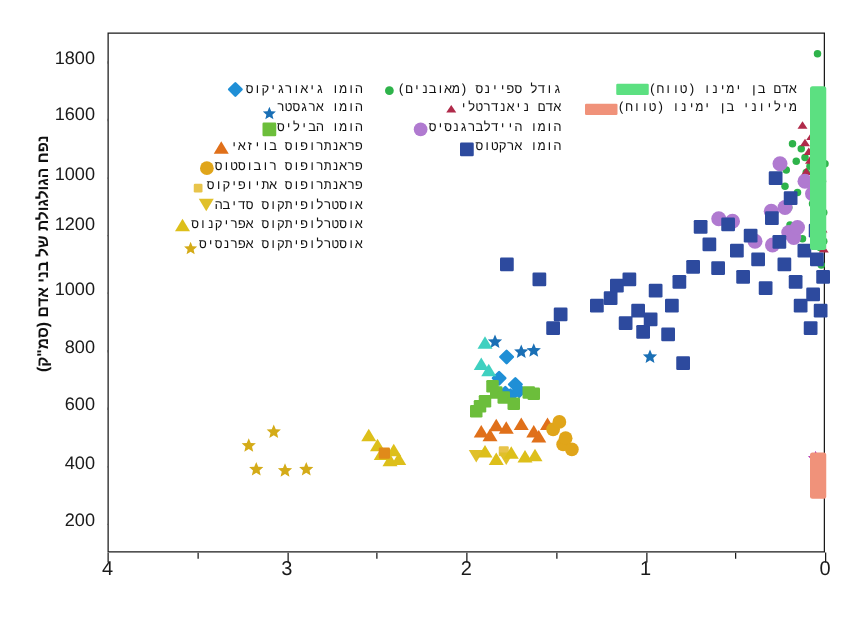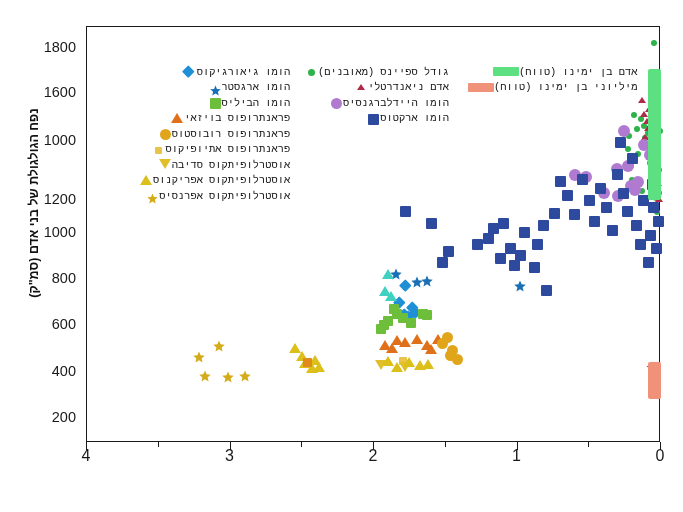--- a/index.html
+++ b/index.html
@@ -65,21 +65,21 @@
       <div class="ytick-label" style="top: 408.889px; right: 607px;">200</div>
       <div class="ytick-mark" style="top: 418.889px;"></div>
       <div class="ytick-label" style="top: 362.667px; right: 607px;">400</div>
       <div class="ytick-mark" style="top: 372.667px;"></div>
       <div class="ytick-label" style="top: 316.444px; right: 607px;">600</div>
       <div class="ytick-mark" style="top: 326.444px;"></div>
       <div class="ytick-label" style="top: 270.222px; right: 607px;">800</div>
       <div class="ytick-mark" style="top: 280.222px;"></div>
       <div class="ytick-label" style="top: 224px; right: 607px;">1000</div>
       <div class="ytick-mark" style="top: 234px;"></div>
-      <div class="ytick-label" style="top: 191px; right: 607px;">1200</div>
+      <div class="ytick-label" style="top: 172px; right: 607px;">1200</div>
       <div class="ytick-mark" style="top: 187.778px;"></div>
       <div class="ytick-label" style="top: 131.556px; right: 607px;">1000</div>
       <div class="ytick-mark" style="top: 141.556px;"></div>
       <div class="ytick-label" style="top: 84px; right: 607px;">1600</div>
       <div class="ytick-mark" style="top: 95.3333px;"></div>
       <div class="ytick-label" style="top: 39.1111px; right: 607px;">1800</div>
       <div class="ytick-mark" style="top: 49.1111px;"></div>
     </div>
   <div id="xaxis-layer">
       <div class="xtick-label" style="left: 71px;">4</div>

